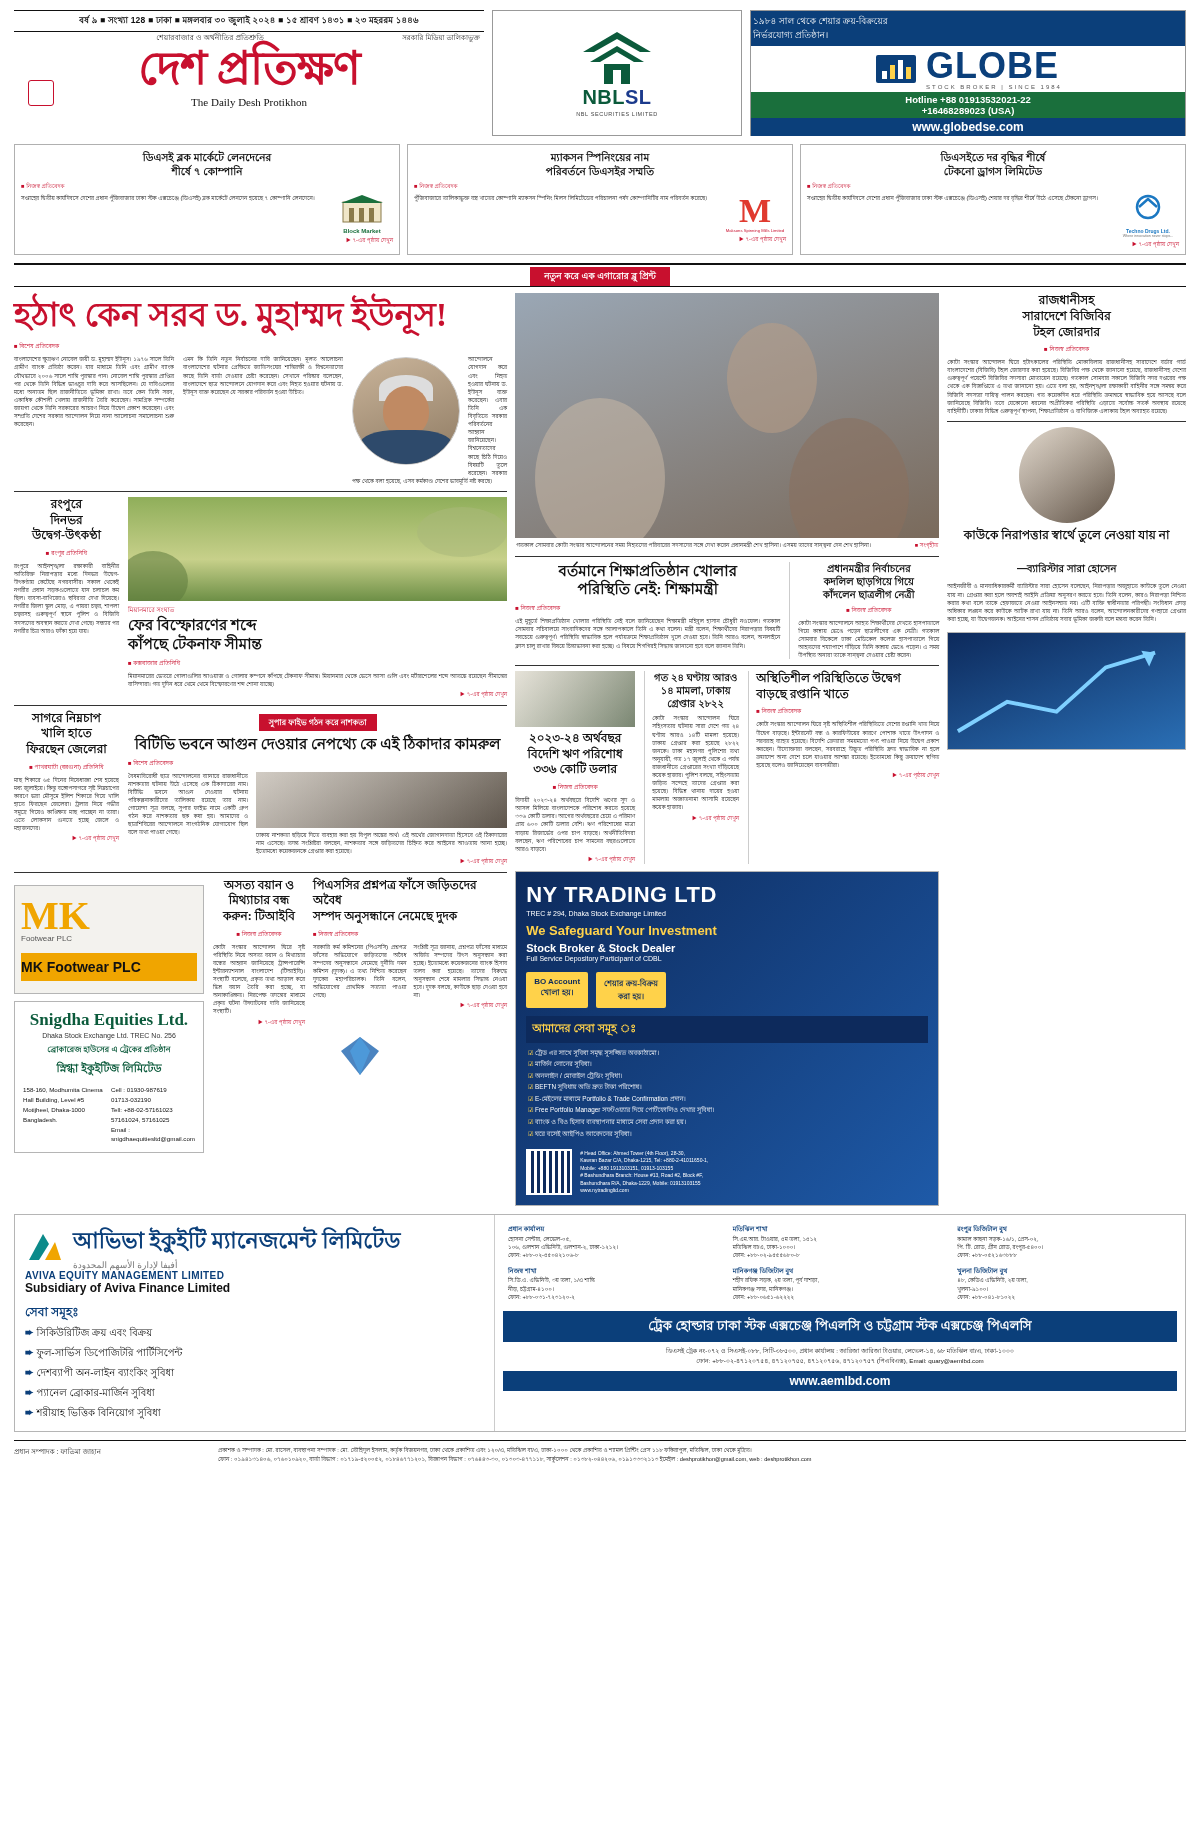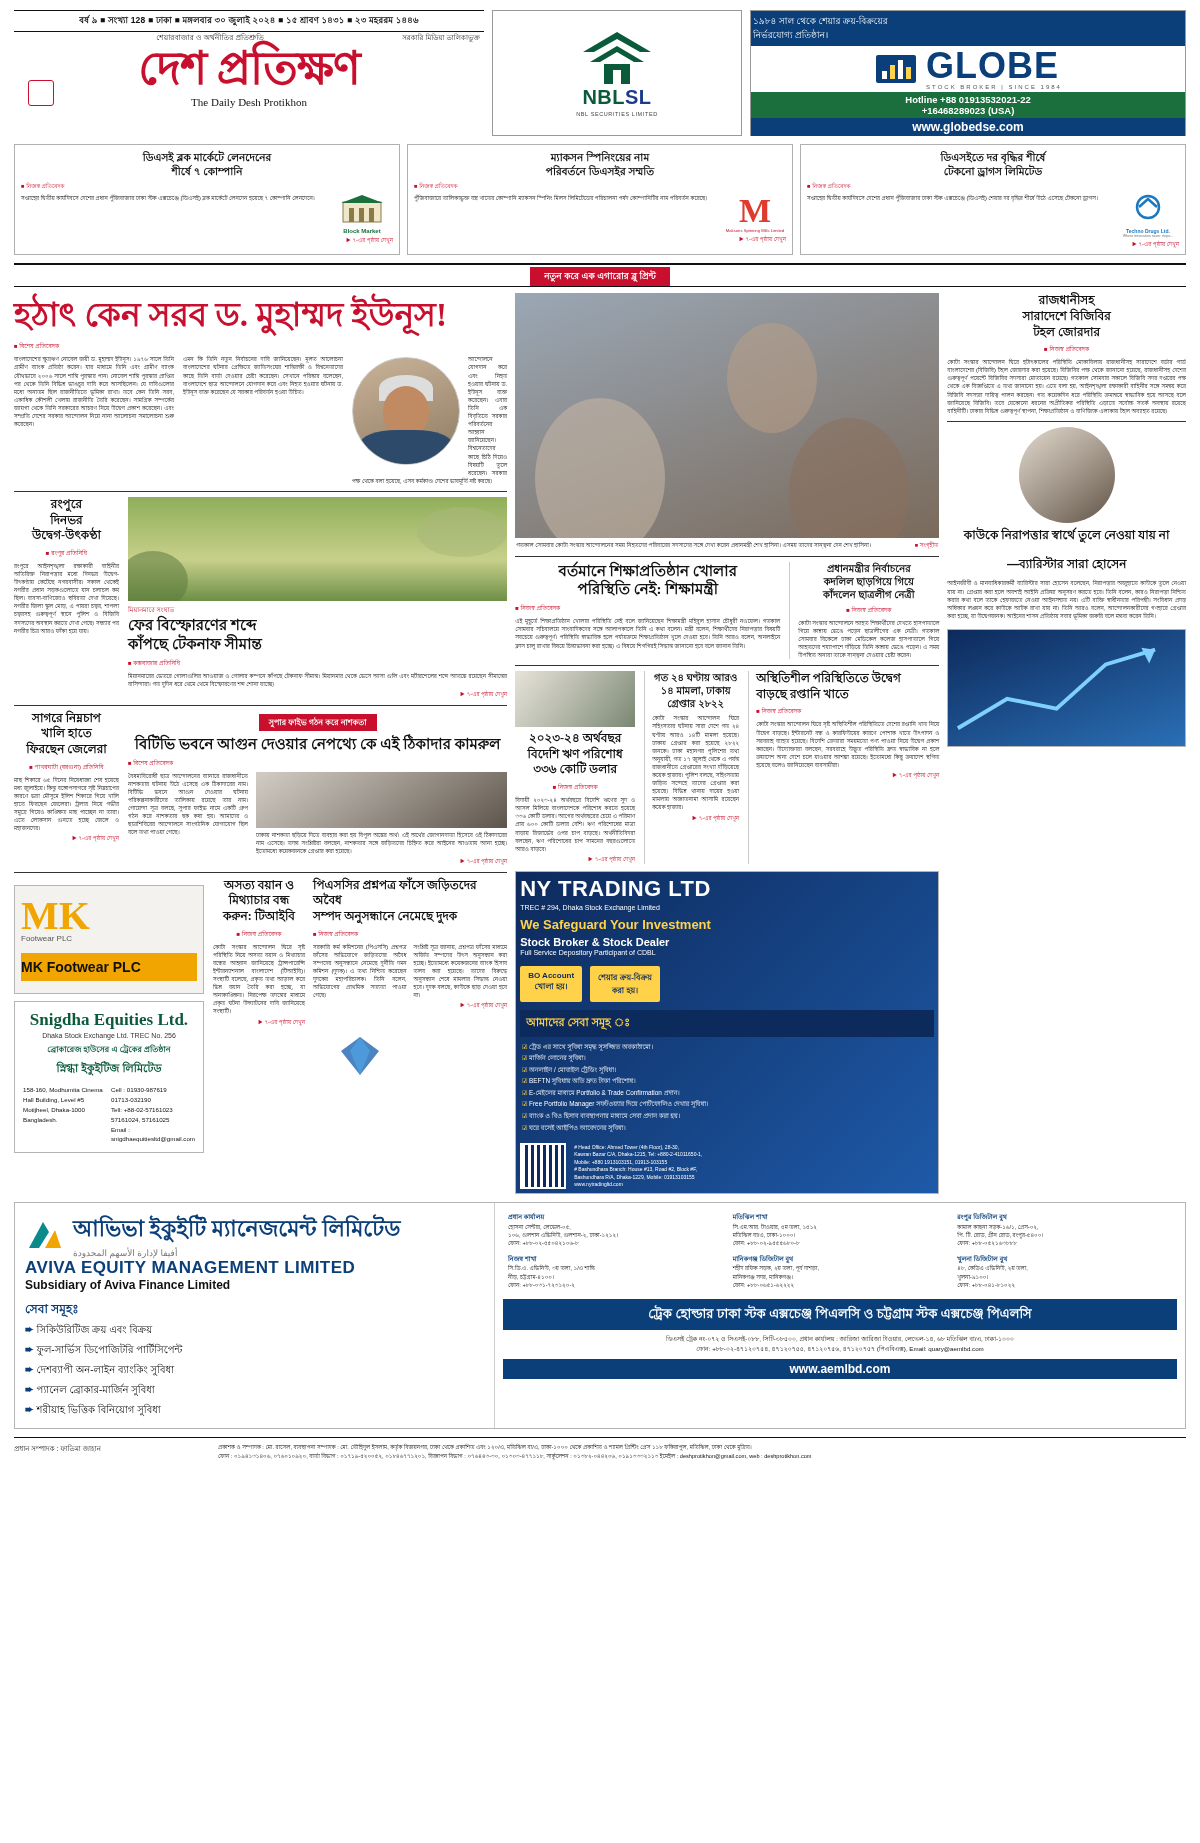--- a/index.html
+++ b/index.html
@@ -106,21 +106,21 @@
   .mk-ad { background:#f3f2ee; text-align:left; padding:12px 6px; }
   .mk-logo { font-size:40px; font-weight:bold; color:#f0a500; font-family:"Liberation Serif",serif; line-height:.9;}
   .mk-bar { background:#f0a500; color:#111; font-weight:bold; font-size:14px; padding:6px 0; margin-top:10px; }
 
   .snig { background:#fff; padding:8px 8px; }
   .snig-name { color:#0b5a3b; font-size:17px; font-weight:bold; text-align:center; font-family:"Liberation Serif",serif;}
   .snig-sub { text-align:center; font-size:7px; color:#333; margin-top:2px;}
   .snig-bn { text-align:center; font-size:8px; color:#0b5a3b; font-weight:bold; margin-top:4px;}
   .snig-cols { display:flex; gap:8px; font-size:6.2px; line-height:1.6; margin-top:6px;}
 
-  .ny-ad { background:linear-gradient(135deg,#0d2a5c,#1e5aa8); color:#fff; padding:4px; position:relative; overflow:hidden;}
+  .ny-ad { background:linear-gradient(135deg,#0d2a5c,#1e5aa8); color:#fff; padding:10px; position:relative; overflow:hidden;}
   .ny-title { font-size:22px; font-weight:bold; letter-spacing:.5px;}
   .ny-trec { font-size:7px; margin-top:2px; }
   .ny-safe { font-size:13px; font-weight:bold; color:#ffd24a; margin-top:6px; }
   .ny-line { font-size:11px; font-weight:bold; margin-top:4px; }
   .ny-line2 { font-size:7px; margin-top:1px; }
   .ny-boxes { display:flex; gap:8px; margin-top:10px; }
   .ny-box { background:#ffd24a; color:#0d2a5c; font-size:8px; font-weight:bold; text-align:center; padding:5px 8px; border-radius:2px;}
   .ny-serv { background:#0d2a5c; color:#ffd24a; font-size:11px; font-weight:bold; padding:4px 6px; margin-top:8px;}
   .ny-list { font-size:6.4px; line-height:1.8; color:#fff; padding:4px 2px;}
   .ny-list div::before { content:"☑ "; color:#ffd24a; }
@@ -129,21 +129,21 @@
       repeating-linear-gradient(90deg,#fff 0 3px,#0d2a5c 3px 6px),
       repeating-linear-gradient(0deg,rgba(255,255,255,.0) 0 3px,rgba(13,42,92,.6) 3px 6px);
       border:2px solid #fff;}
   .ny-addr { font-size:5px; line-height:1.5; }
 
   
   .aviva { border:1px solid #b5b5b5; margin-top:8px; display:flex; }
   .aviva-left { width:480px; padding:8px 10px; border-right:1px solid #ccc;}
   .aviva-title { font-size:22px; font-weight:bold; color:#0b3f7a; font-family:"Liberation Serif",serif;}
   .aviva-ar { font-size:9px; color:#777; }
-  .aviva-en { font-size:17px; font-weight:bold; color:#0b3f7a; letter-spacing:.4px;}
+  .aviva-en { font-size:10px; font-weight:bold; color:#0b3f7a; letter-spacing:.4px;}
   .aviva-en2 { font-size:12px; font-weight:bold; color:#111; }
   .aviva-serv { font-size:12px; font-weight:bold; color:#0b3f7a; margin-top:8px;}
   .aviva-list { font-size:10px; line-height:2.0; color:#111; }
   .aviva-list div::before { content:"➨ "; color:#0b3f7a; }
   .aviva-right { flex:1; padding:6px 8px;}
   .branch-grid { display:flex; flex-wrap:wrap; }
   .branch { width:33.33%; padding:3px 5px; font-size:5.6px; line-height:1.5;}
   .branch b { display:block; color:#0b3f7a; font-size:6.4px; margin-bottom:1px;}
   .trec-bar { background:#0b3f7a; color:#fff; text-align:center; font-size:13px; font-weight:bold; padding:5px;}
   .trec-sub { font-size:6.2px; text-align:center; line-height:1.7; padding:4px 6px;}
@@ -523,21 +523,21 @@
         <div class="xtiny just">কোটা সংস্কার আন্দোলন ঘিরে হটাৎকালের পরিস্থিতি মোকাবিলায় রাজধানীসহ সারাদেশে বর্ডার গার্ড বাংলাদেশের (বিজিবি) টহল জোরদার করা হয়েছে। বিজিবির পক্ষ থেকে জানানো হয়েছে, রাজধানীসহ দেশের গুরুত্বপূর্ণ পয়েন্টে বিজিবির সদস্যরা মোতায়েন রয়েছে। গতকাল সোমবার সকালে বিজিবি সদর দপ্তরের পক্ষ থেকে এক বিজ্ঞপ্তিতে এ তথ্য জানানো হয়। এতে বলা হয়, আইনশৃঙ্খলা রক্ষাকারী বাহিনীর সঙ্গে সমন্বয় করে বিজিবি সদস্যরা দায়িত্ব পালন করছেন। গত কয়েকদিন ধরে পরিস্থিতি ক্রমান্বয়ে স্বাভাবিক হয়ে আসছে বলে জানিয়েছে বিজিবি। তবে যেকোনো ধরনের অপ্রীতিকর পরিস্থিতি এড়াতে সর্বোচ্চ সতর্ক অবস্থায় রয়েছে বাহিনীটি। ঢাকার বিভিন্ন গুরুত্বপূর্ণ স্থাপনা, শিক্ষাপ্রতিষ্ঠান ও বাণিজ্যিক এলাকায় টহল অব্যাহত রয়েছে।</div>
       </div>
 
       <div class="sec">
         <div style="display:flex;justify-content:center;">
           <div class="imgph woman" style="width:96px;height:96px;border-radius:50%;"></div>
         </div>
         <div class="h3 center" style="margin-top:5px;">কাউকে নিরাপত্তার
 স্বার্থে তুলে নেওয়া
 যায় না</div>
-        <div class="center" style="font-size:12px;font-weight:bold;margin-top:12px;">—ব্যারিস্টার সারা হোসেন</div>
+        <div class="center" style="font-size:10px;font-weight:bold;margin-top:18px;">—ব্যারিস্টার সারা হোসেন</div>
         <div class="xtiny just" style="margin-top:4px;">আইনজীবী ও মানবাধিকারকর্মী ব্যারিস্টার সারা হোসেন বলেছেন, নিরাপত্তার অজুহাতে কাউকে তুলে নেওয়া যায় না। গ্রেপ্তার করা হলে অবশ্যই আইনি প্রক্রিয়া অনুসরণ করতে হবে। তিনি বলেন, কারও নিরাপত্তা নিশ্চিত করার কথা বলে তাকে হেফাজতে নেওয়া আইনসম্মত নয়। এটি ব্যক্তি স্বাধীনতার পরিপন্থী। সংবিধান প্রদত্ত অধিকার লঙ্ঘন করে কাউকে আটক রাখা যায় না। তিনি আরও বলেন, আন্দোলনকারীদের গণহারে গ্রেপ্তার করা হচ্ছে, যা উদ্বেগজনক। আইনের শাসন প্রতিষ্ঠায় সবার ভূমিকা জরুরি বলে মন্তব্য করেন তিনি।</div>
       </div>
 
       <div class="sec" style="border-top:none;margin-top:4px;">
         <div class="chart" style="height:118px;border:1px solid #b5b5b5;position:relative;overflow:hidden;">
           <svg width="100%" height="100%" viewBox="0 0 240 118" preserveAspectRatio="none">
             <polyline points="10,100 60,70 110,80 160,35 210,20" fill="none" stroke="#7fd0ff" stroke-width="4"></polyline>
             <polygon points="210,20 196,18 204,34" fill="#7fd0ff"></polygon>
           </svg>
         </div>

